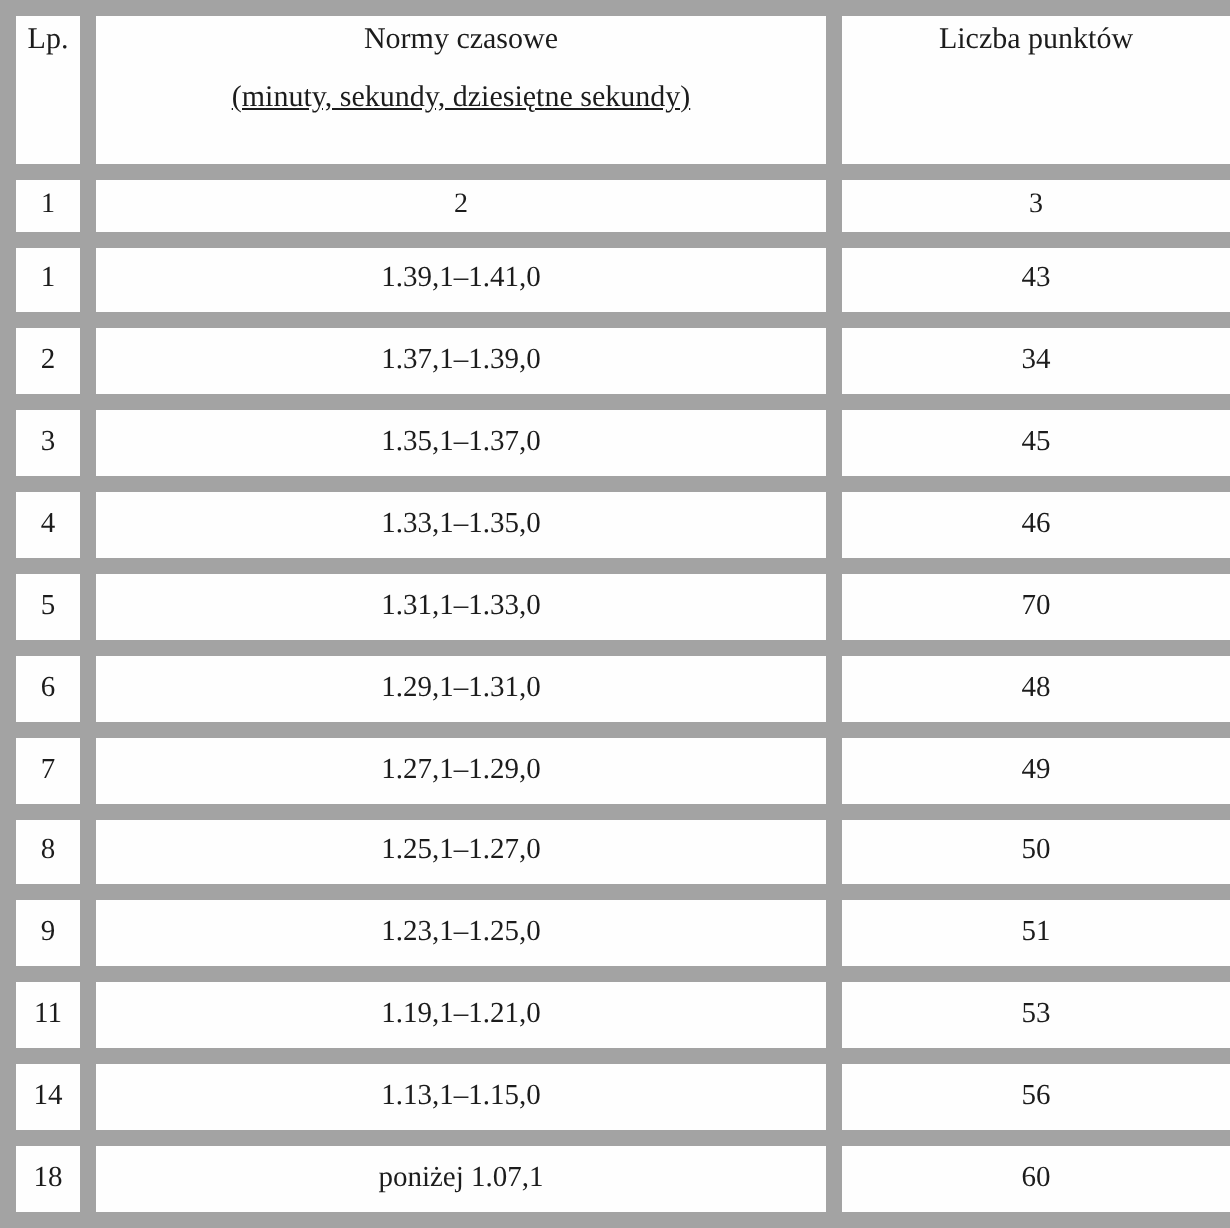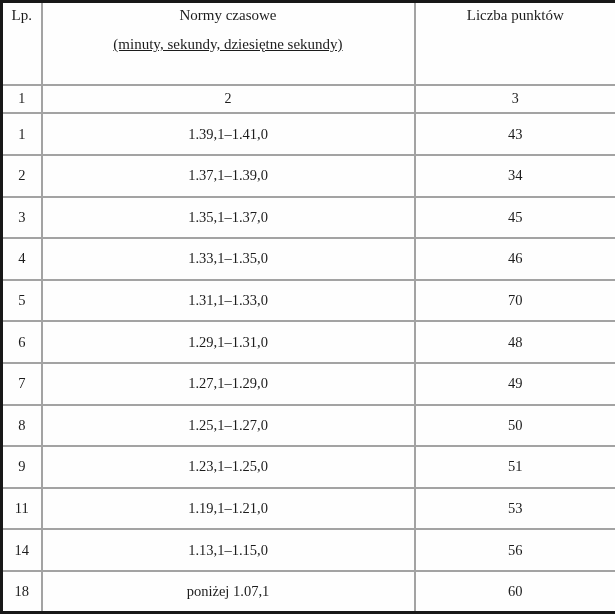--- a/index.html
+++ b/index.html
@@ -16,21 +16,21 @@
     box-sizing: border-box;
   }
   table.score-table {
     border-collapse: collapse;
     table-layout: fixed;
     width: 615px;
     height: 614px;
     border: 3px solid #181818;
   }
   table.score-table td {
-    border: 2px solid #a3a3a3;
+    border: 8px solid #a3a3a3;
     text-align: center;
     font-size: 14.5px;
     padding: 0;
     box-sizing: border-box;
     vertical-align: middle;
   }
   col.c-lp   { width: 40px; }
   col.c-norm { width: 373px; }
   col.c-pkt  { width: 202px; }
 

